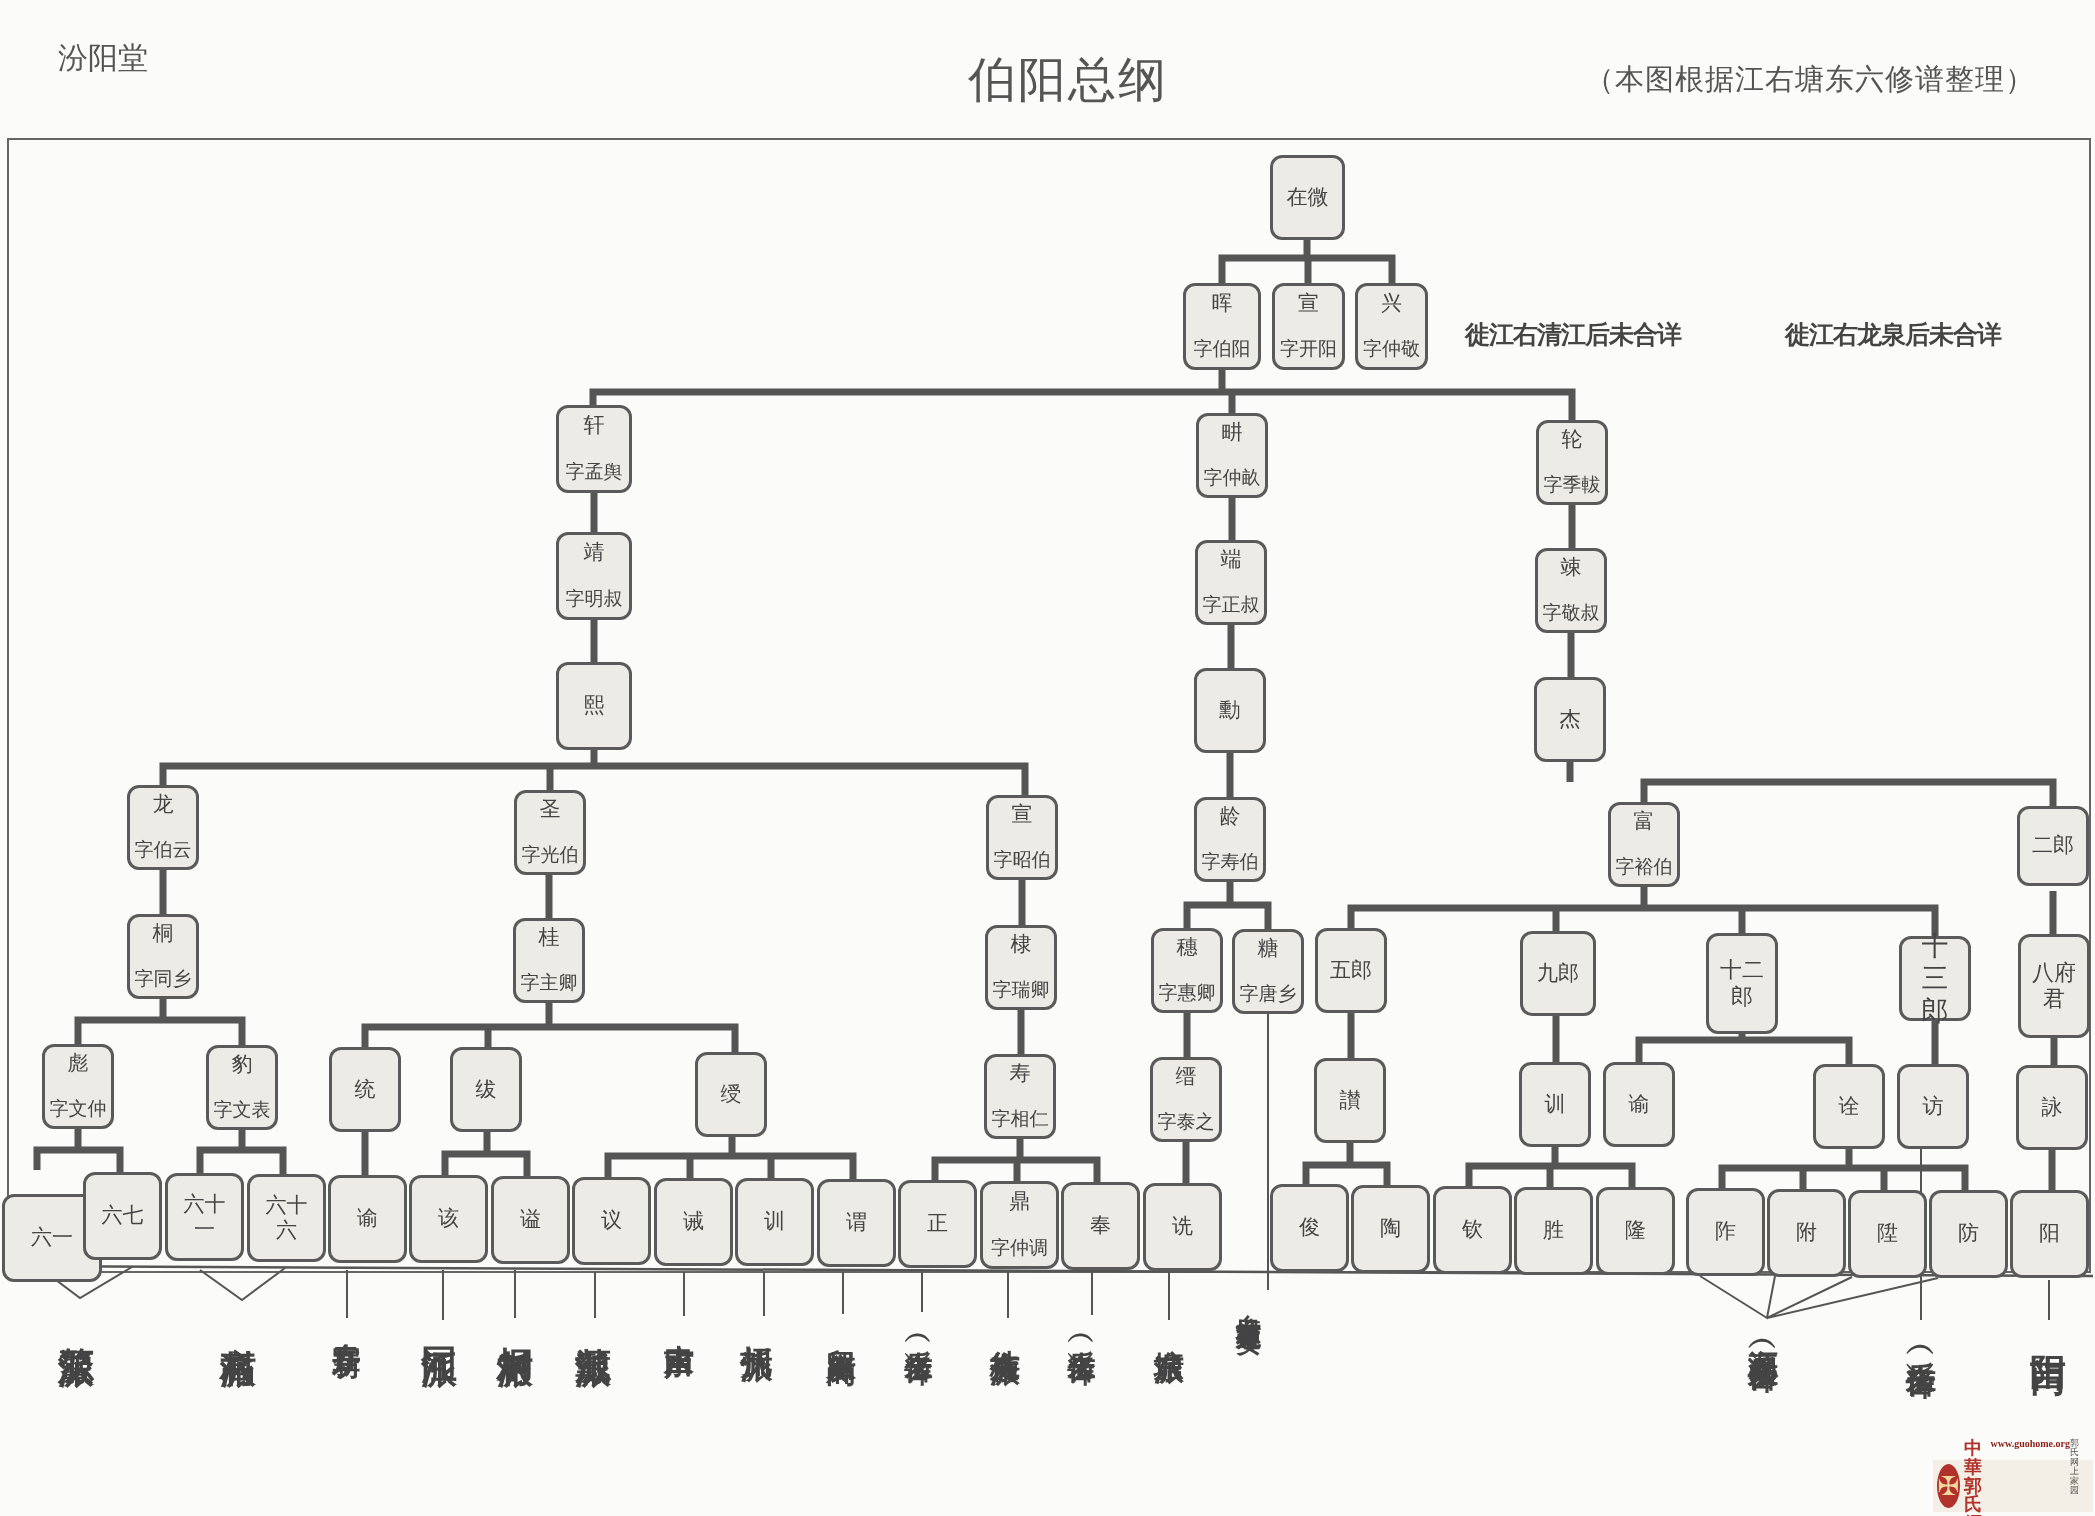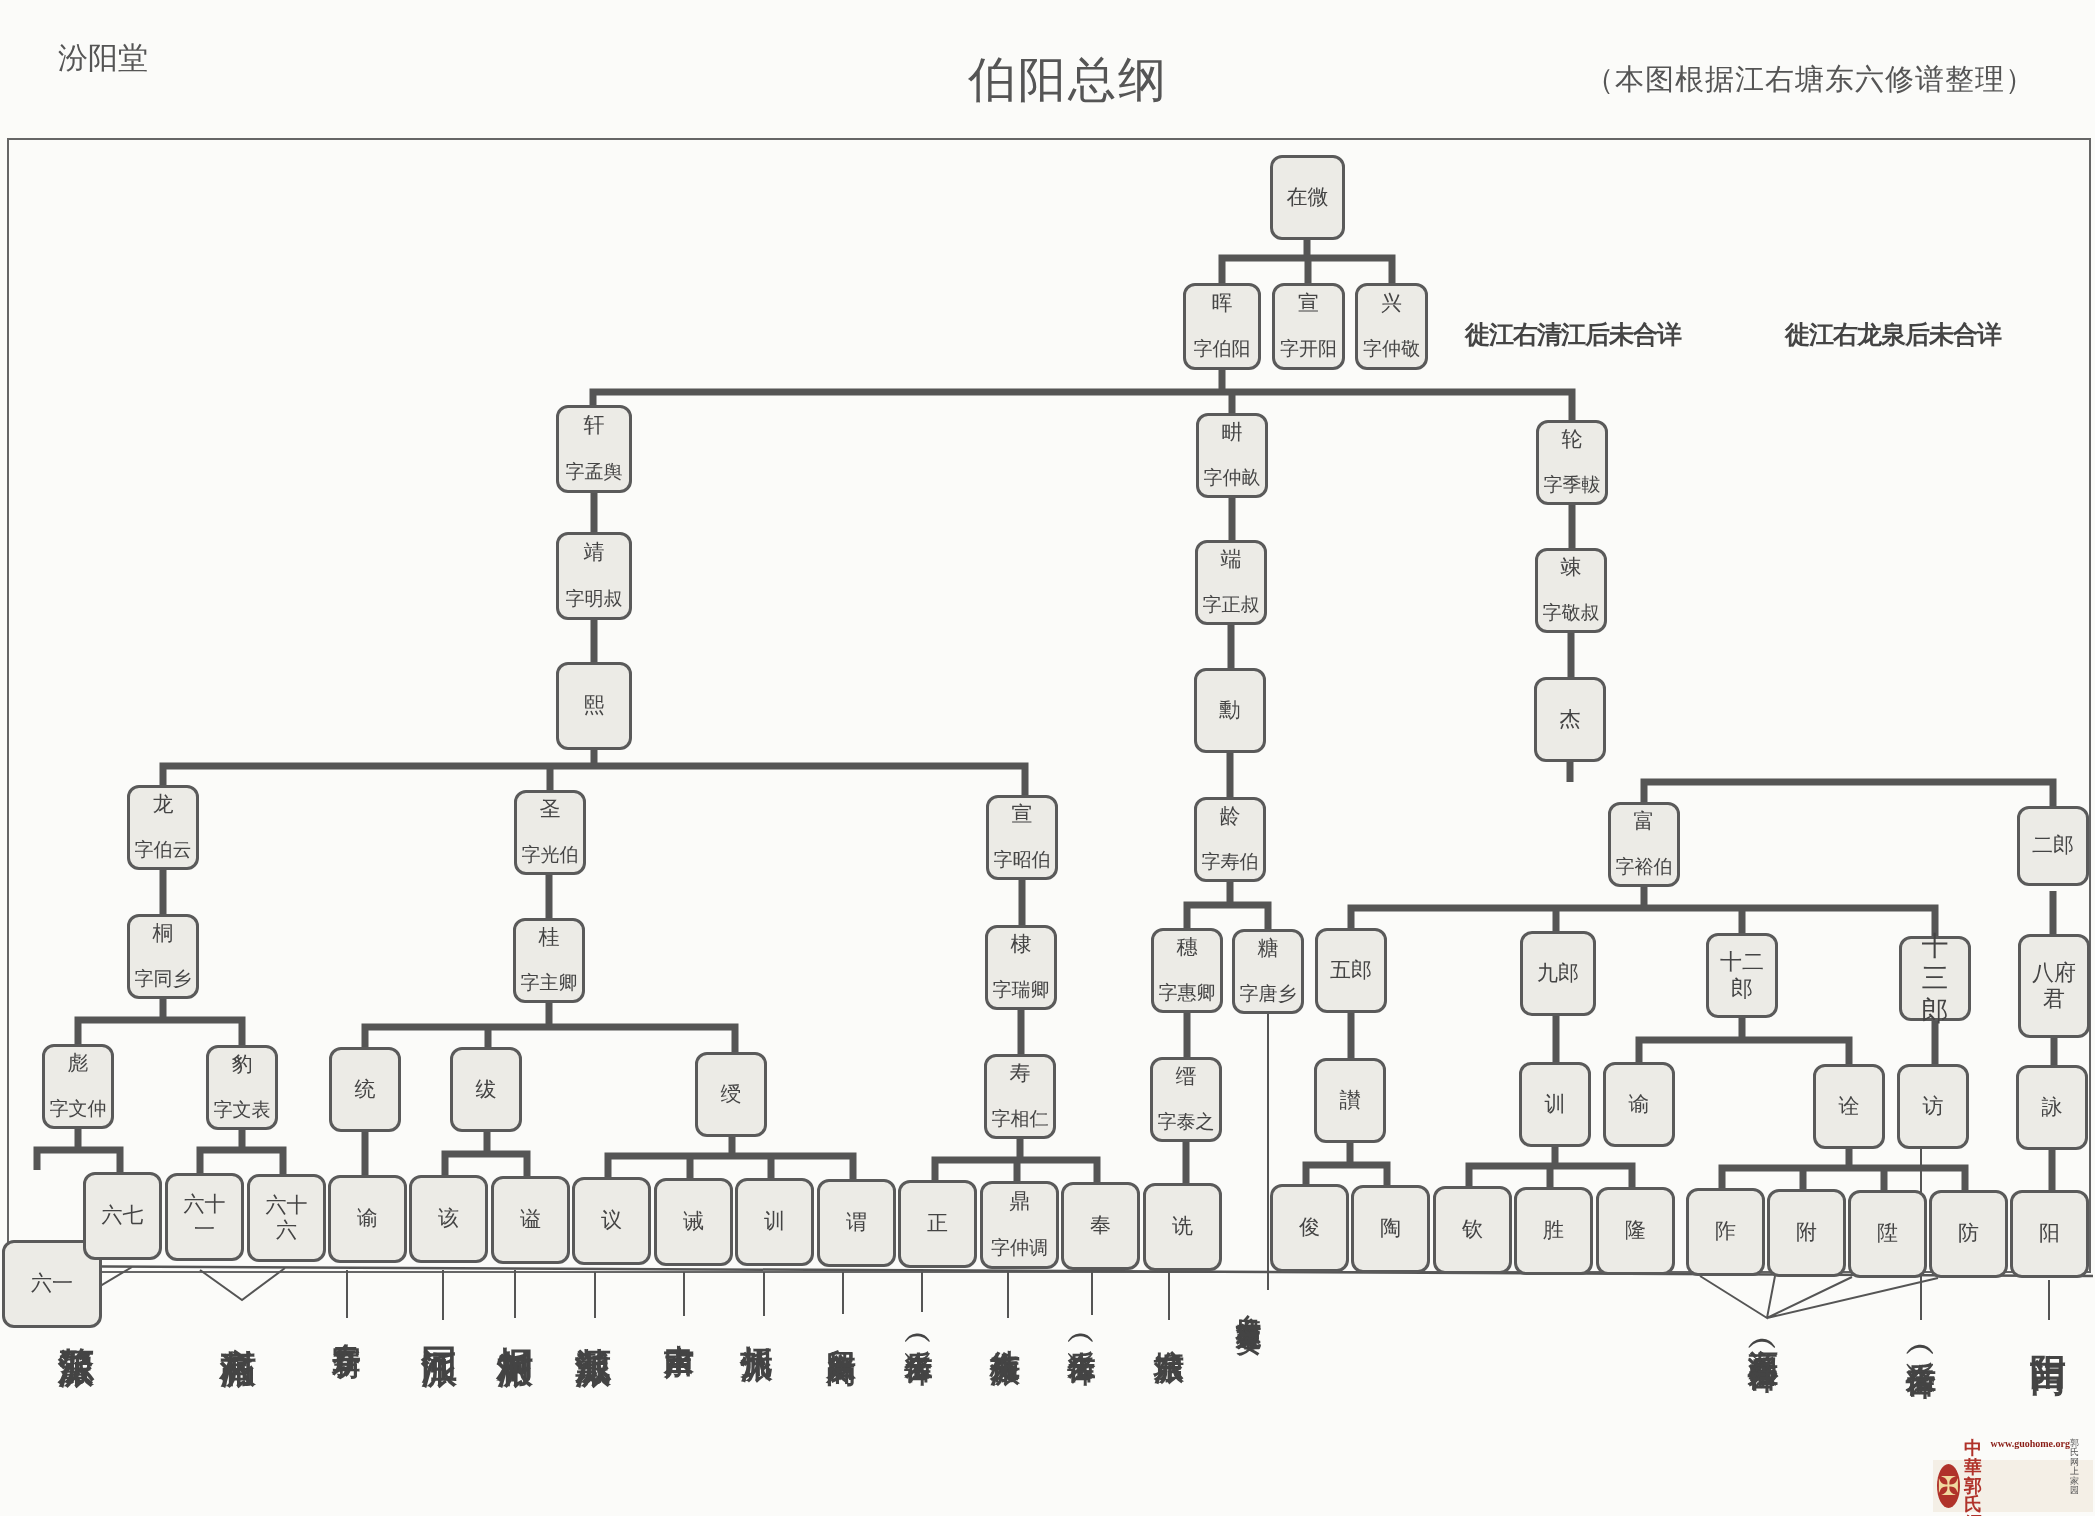--- a/index.html
+++ b/index.html
@@ -214,21 +214,21 @@
     <div class="node" style="left: 1608px; top: 802px; width: 72px; height: 85px;">
       <span class="nm">富</span>
       <span class="zi">字裕伯</span>
     </div>
     <div class="node" style="left: 2017px; top: 806px; width: 72px; height: 80px;">
       <span class="nm">二郎</span>
     </div>
     <div class="node" style="left: 1520px; top: 931px; width: 76px; height: 85px;">
       <span class="nm">九郎</span>
     </div>
-    <div class="node" style="left: 1706px; top: 933px; width: 72px; height: 85px;">
+    <div class="node" style="left: 1706px; top: 933px; width: 72px; height: 101px;">
       <span class="nm" style="max-width: 44px; font-size: 22px;">十二郎</span>
     </div>
     <div class="node" style="left: 1899px; top: 936px; width: 72px; height: 85px;">
       <span class="nm" style="max-width: 44px; font-size: 27px;">十三郎</span>
     </div>
     <div class="node" style="left: 2018px; top: 934px; width: 72px; height: 104px;">
       <span class="nm" style="max-width: 44px; font-size: 22px;">八府君</span>
     </div>
     <div class="node" style="left: 1519px; top: 1062px; width: 72px; height: 85px;">
       <span class="nm">训</span>
@@ -238,21 +238,21 @@
     </div>
     <div class="node" style="left: 1813px; top: 1064px; width: 72px; height: 85px;">
       <span class="nm">诠</span>
     </div>
     <div class="node" style="left: 1897px; top: 1064px; width: 72px; height: 85px;">
       <span class="nm">访</span>
     </div>
     <div class="node" style="left: 2016px; top: 1065px; width: 72px; height: 85px;">
       <span class="nm">詠</span>
     </div>
-    <div class="node" style="left: 2px; top: 1240px; width: 100px; height: 88px;">
+    <div class="node" style="left: 2px; top: 1194px; width: 100px; height: 88px;">
       <span class="nm">六一</span>
     </div>
     <div class="node" style="left: 83px; top: 1172px; width: 79px; height: 88px;">
       <span class="nm">六七</span>
     </div>
     <div class="node" style="left: 165px; top: 1173px; width: 79px; height: 88px;">
       <span class="nm" style="max-width: 46px;">六十一</span>
     </div>
     <div class="node" style="left: 247px; top: 1174px; width: 79px; height: 88px;">
       <span class="nm" style="max-width: 46px;">六十六</span>

